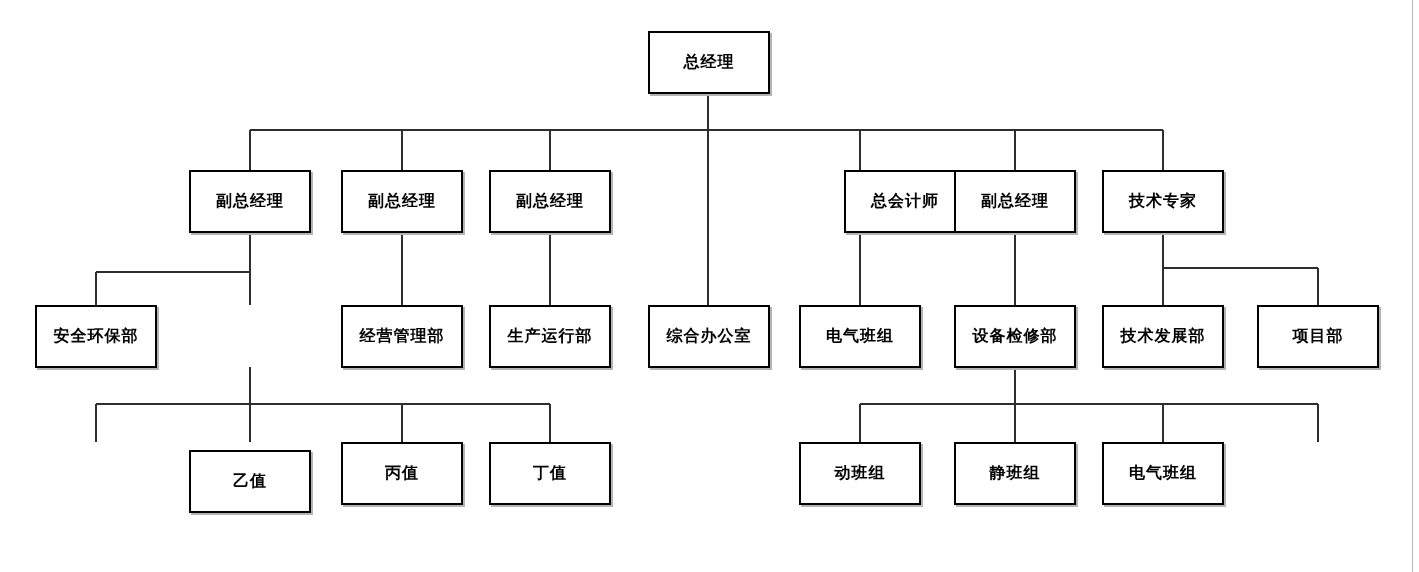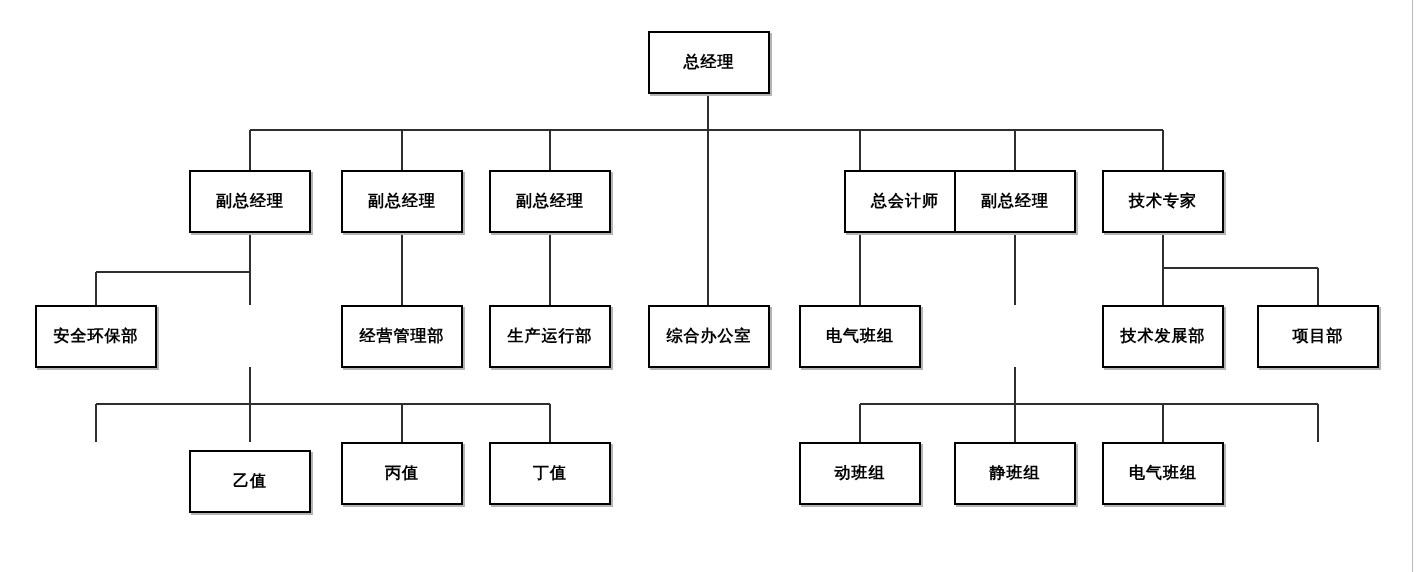--- a/index.html
+++ b/index.html
@@ -89,20 +89,21 @@
   <div class="node" style="left:489px; top:170px">副总经理</div>
   <div class="node" style="left:844px; top:170px">总会计师</div>
   <div class="node" style="left:954px; top:170px">副总经理</div>
   <div class="node" style="left:1102px;top:170px">技术专家</div>
 
   <div class="node" style="left:35px;  top:305px">安全环保部</div>
   <div class="node" style="left:341px; top:305px">经营管理部</div>
   <div class="node" style="left:489px; top:305px">生产运行部</div>
   <div class="node" style="left:648px; top:305px">综合办公室</div>
   <div class="node" style="left:799px; top:305px">电气班组</div>
+  <div class="node" style="left:954px; top:305px">设备检修部</div>
   <div class="node" style="left:1102px;top:305px">技术发展部</div>
   <div class="node" style="left:1257px;top:305px">项目部</div>
 
   <div class="node" style="left:189px; top:450px">乙值</div>
   <div class="node" style="left:341px; top:442px">丙值</div>
   <div class="node" style="left:489px; top:442px">丁值</div>
   <div class="node" style="left:799px; top:442px">动班组</div>
   <div class="node" style="left:954px; top:442px">静班组</div>
   <div class="node" style="left:1102px;top:442px">电气班组</div>
 

